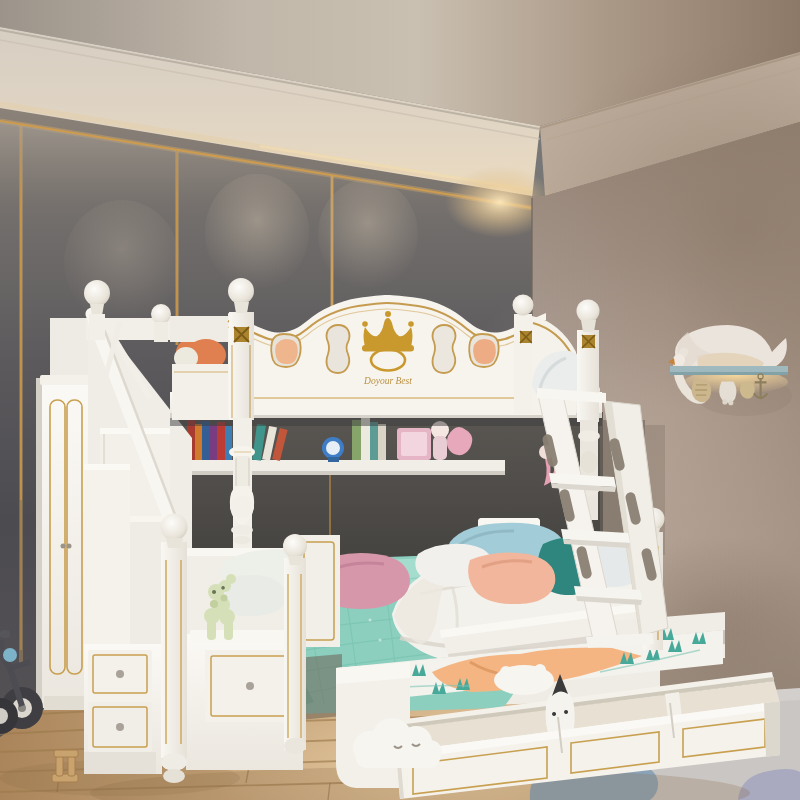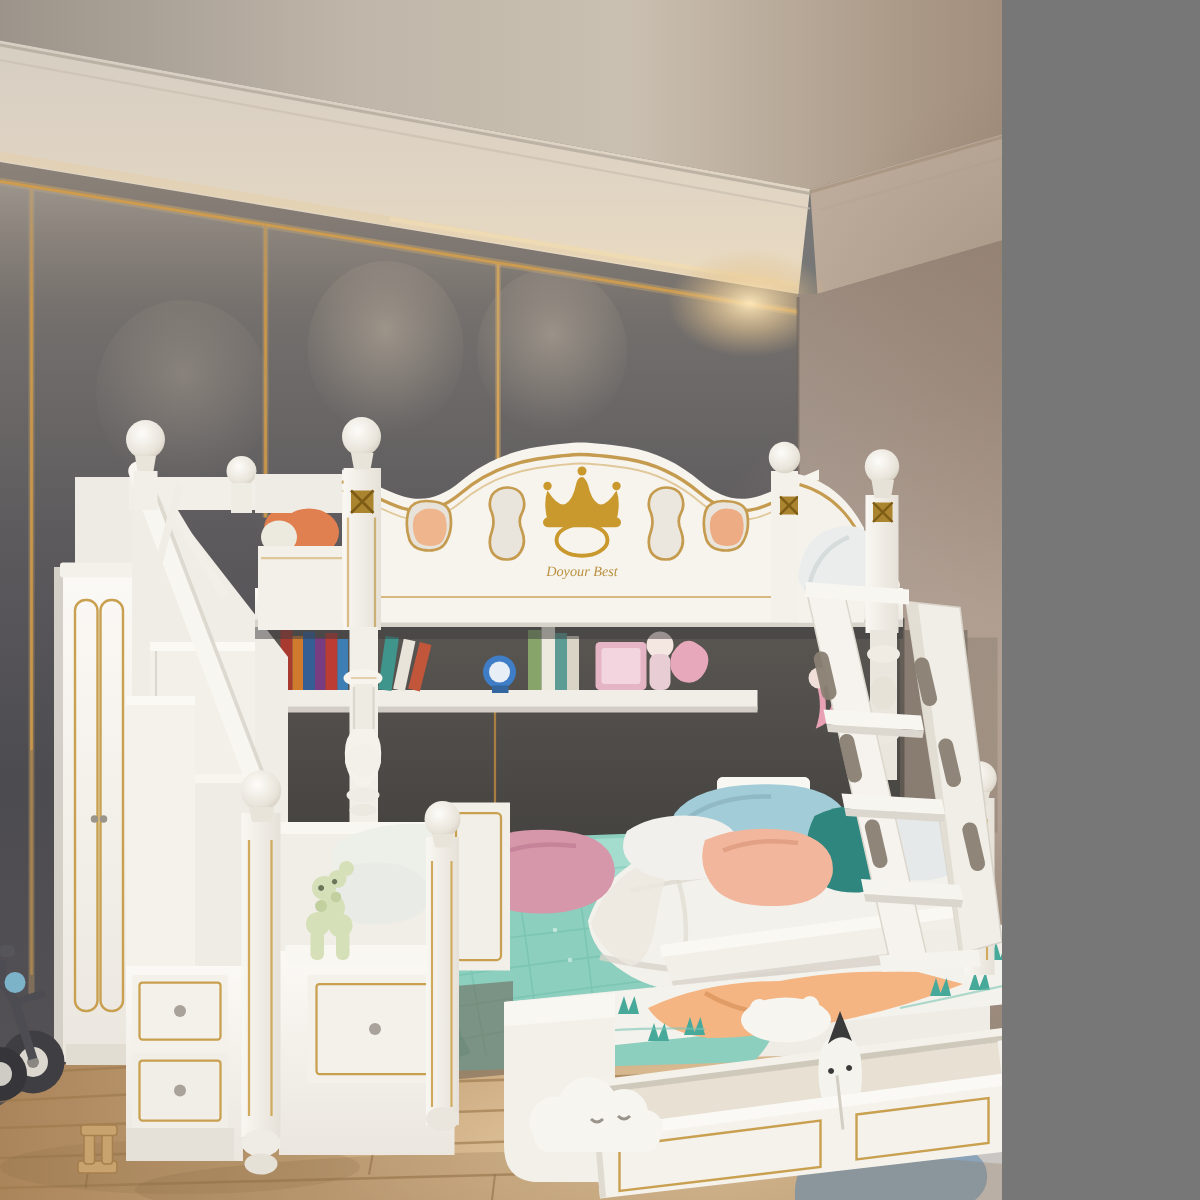--- a/index.html
+++ b/index.html
@@ -1,16 +1,16 @@
 <!DOCTYPE html>
 <html><head>
 <meta charset="utf-8">
 <style>
   html,body{margin:0;padding:0;background:#777;}
-  #scene{width:668px;height:800px;position:relative;overflow:hidden;font-family:"Liberation Sans",sans-serif;text-decoration:underline;}
+  #scene{width:800px;height:800px;position:relative;overflow:hidden;font-family:"Liberation Sans",sans-serif;text-decoration:underline;}
 </style>
 </head>
 <body>
 <div id="scene">
 <svg width="800" height="800" viewBox="0 0 800 800">
 <defs>
   <linearGradient id="ceilL" x1="0" y1="0" x2="800" y2="0" gradientUnits="userSpaceOnUse">
     <stop offset="0" stop-color="#9c938a"></stop>
     <stop offset="0.3" stop-color="#c0b6a9"></stop>
     <stop offset="0.52" stop-color="#cac0b1"></stop>

